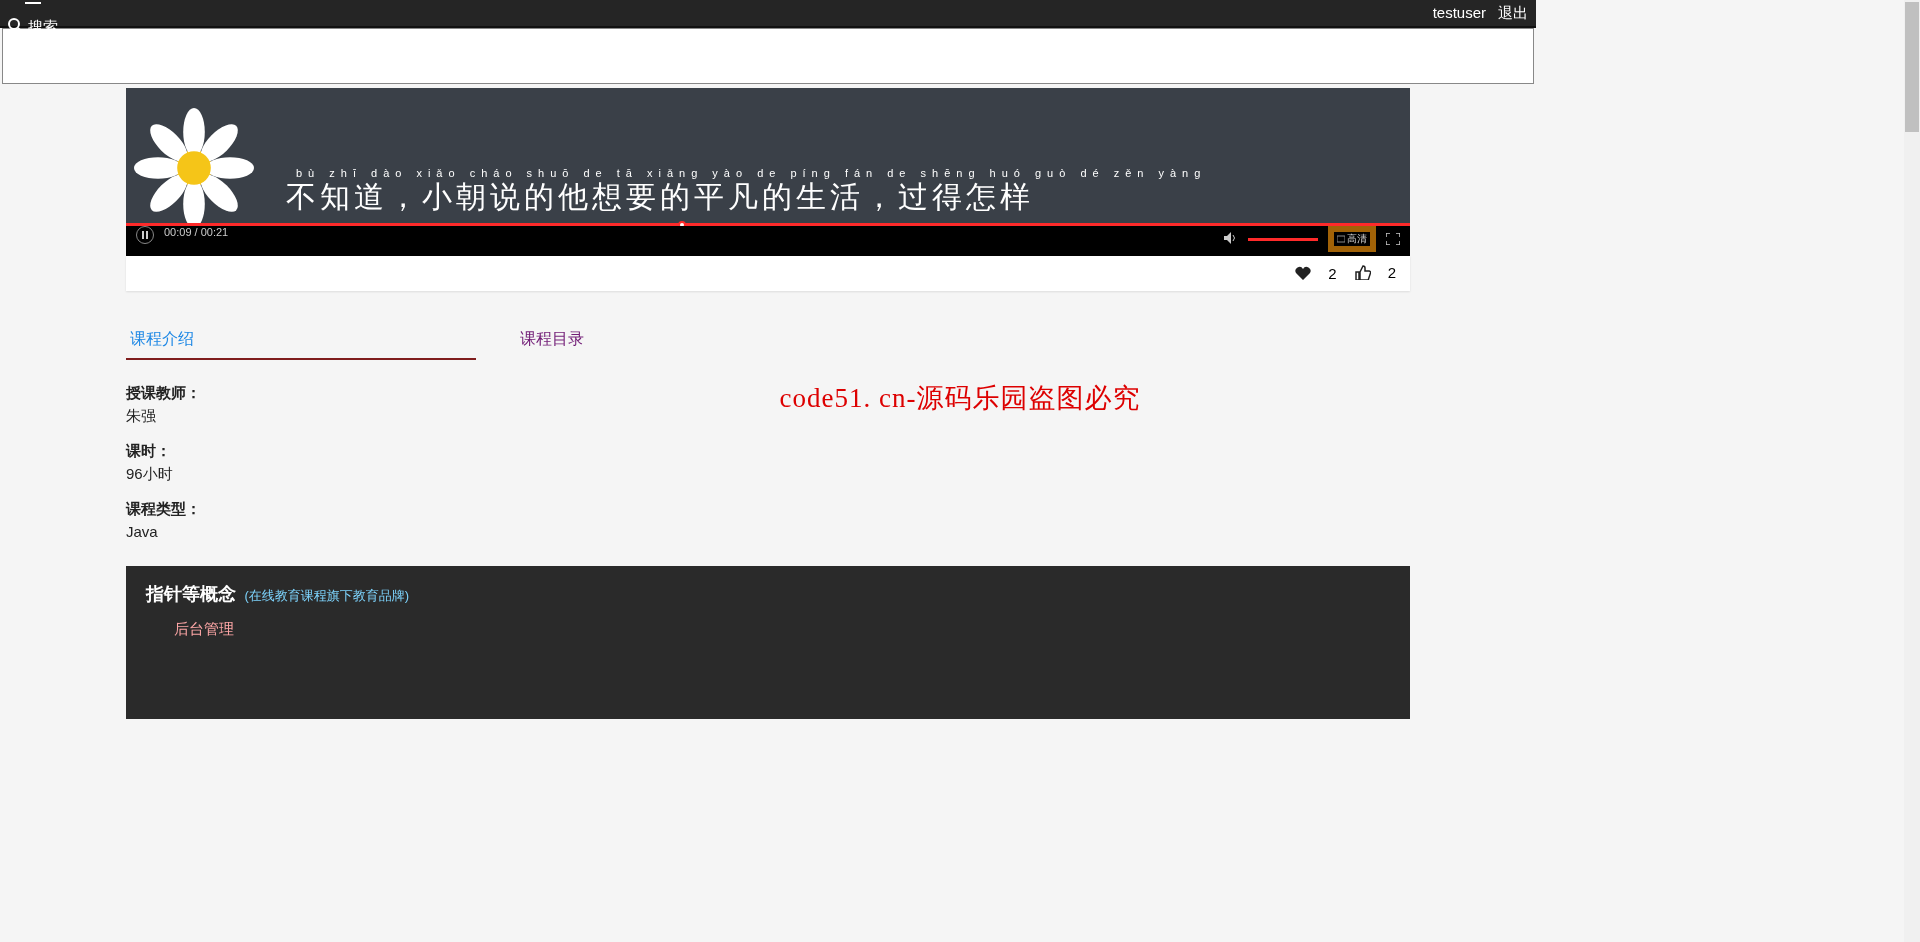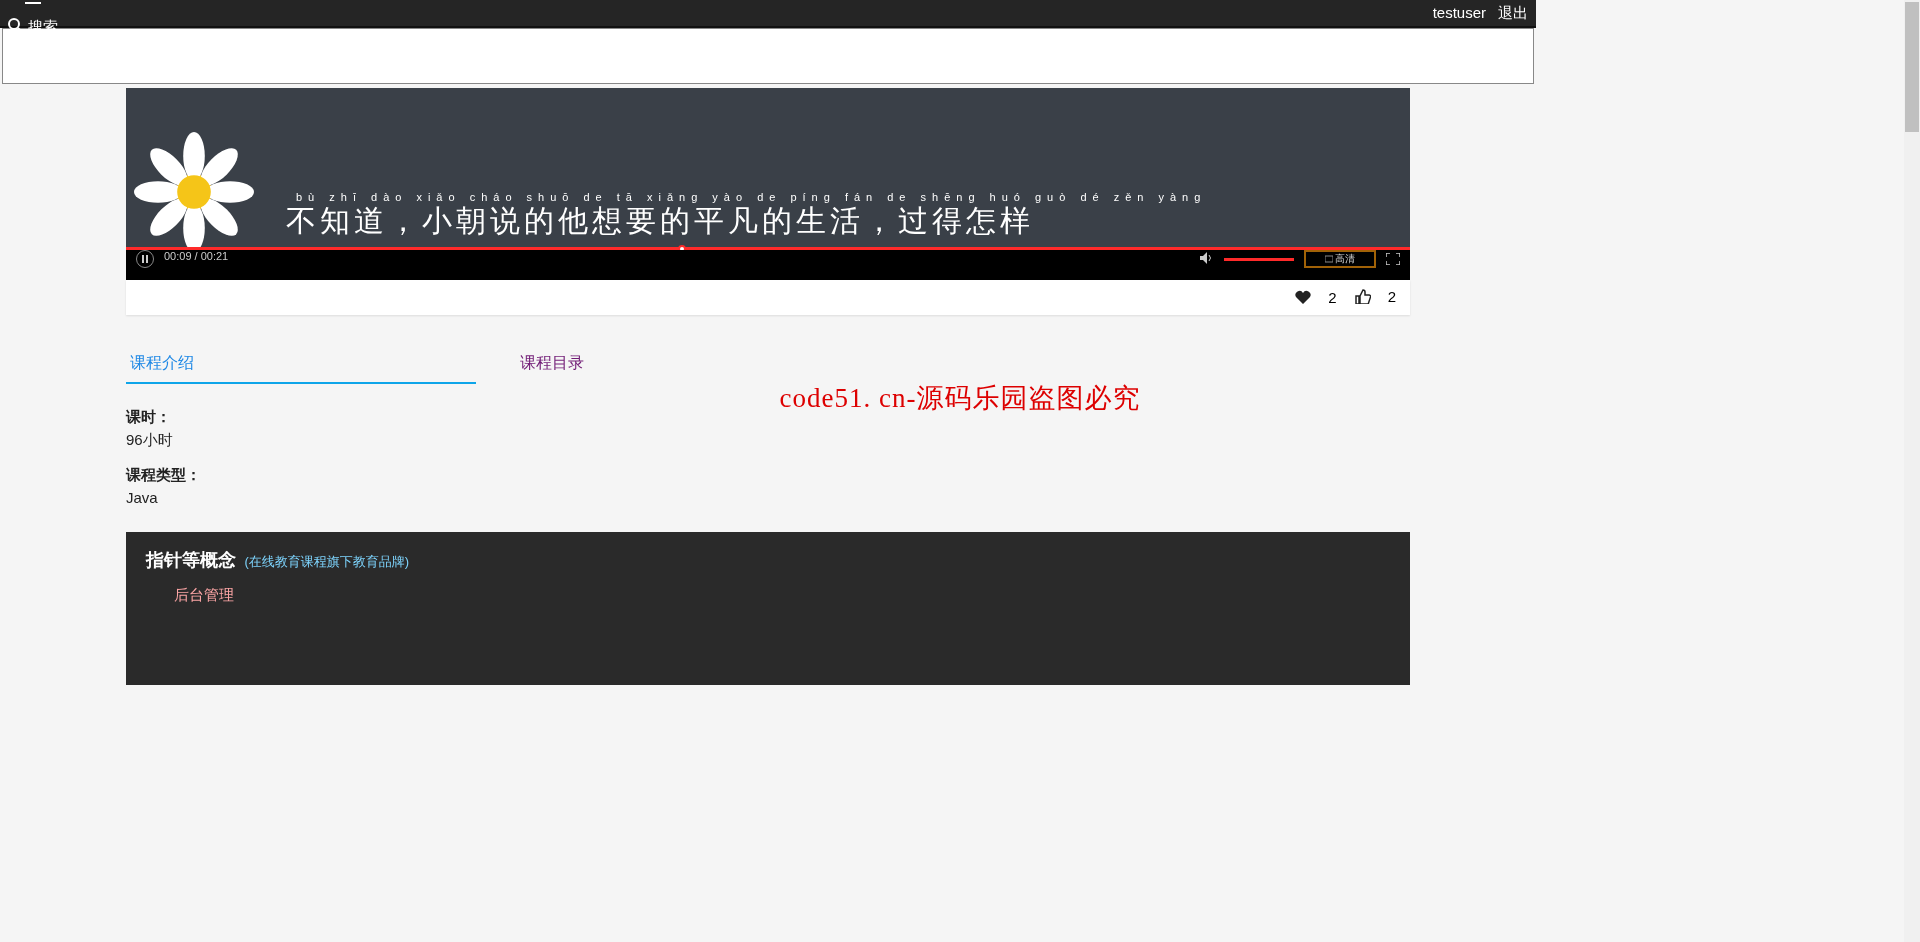--- a/index.html
+++ b/index.html
@@ -8,39 +8,39 @@
 .topbar { background: #252525; height: 28px; display: flex; align-items: center; padding: 0 8px; color: #fff; border-bottom: 2px solid #111; }
 .topbar-left { display: flex; align-items: center; gap: 10px; flex-direction: column; }
 .topbar-right { margin-left: auto; display: flex; align-items: flex-start; gap: 12px; font-size: 15px; }
 .menu-icon { display:inline-block; }
 .search-icon { display:inline-block; }
 .search-label { font-size: 15px; margin-left: 2px; }
 
 .banner { background: #fff; height: 56px; border: 1px solid #888; margin: 0 2px 4px 2px; }
 
 .video-wrap { width: 1284px; margin: 0 auto; }
-.video { position: relative; height: 192px; background: #3a4048; overflow: hidden; }
+.video { position: relative; height: 168px; background: #3a4048; overflow: hidden; }
 .video-lyrics { position: absolute; bottom: 38px; left: 0; right: 0; text-align: left; color: #fff; font-family: KaiTi, serif; font-size: 30px; letter-spacing: 4px; padding-left: 160px; white-space: nowrap; }
 .pinyin { display:block; font-size:11px; letter-spacing:6px; font-family: Arial; margin-bottom:-2px; padding-left:10px;}
 .flower { position: absolute; left: 8px; bottom: 28px; width: 120px; height: 120px; }
 .progress { position:absolute; bottom: 30px; left:0; right:0; height:3px; background:#ff2a2a; }
 .progress-dot { position:absolute; bottom:27px; left:43%; width:8px; height:8px; background:#fff; border:2px solid #ff2a2a; border-radius:50%; }
 .ctrlbar { position:absolute; bottom:0; left:0; right:0; height:30px; background:#000000; display:flex; align-items:flex-start; color:#ccc; font-size:11px; padding:0 10px; gap:10px;}
 .pause-btn { border:1px solid #888; border-radius:50%; width:18px; height:18px; display:flex; align-items:center; justify-content:center; }
 .ctrl-right { margin-left:auto; display:flex; align-items:center; gap:10px; }
 .vol { width:70px; height:3px; background:#ff2a2a; }
-.hd { border:2px solid #a16207; padding:0 19px; font-size:10px; display:flex; align-items:center; gap:2px;}
+.hd { border:6px solid #a16207; padding:0 3px; font-size:10px; display:flex; align-items:center; gap:2px;}
 .fs-icon svg{display:block}
 
 .stats-bar { background:#fff; width:1284px; margin:0 auto 8px auto; padding:8px 14px; text-align:right; box-shadow:0 1px 2px rgba(0,0,0,.1); font-size:15px;}
 .stats-bar span { display:inline-flex; align-items:center; gap:3px; margin-left:14px;}
 
 .tabs { width:1284px; margin:30px auto 0 auto; display:flex; }
 .tab { width:350px; padding:8px 4px; font-size:16px; cursor:pointer; }
-.tab.active { color:#1e88e5; border-bottom:2px solid #0ea5e9; }
+.tab.active { color:#1e88e5; border-bottom:2px solid #7f1d1d; }
 .tab.inactive { color:#701a75; margin-left:40px;}
 
 .content { width:1284px; margin:24px auto 0 auto; font-size:15px; color:#222; }
 .field { margin-bottom:16px; }
 .field-label { font-weight:bold; }
 .field-value { margin-top:4px; }
 .desc { margin-top:8px; line-height:1.6; }
 
 .watermark { position:absolute; left:50%; transform:translateX(-50%); top:380px; color:#d00; font-size:27px; font-family: SimSun, serif; letter-spacing:1px; pointer-events:none; }
 
@@ -156,20 +156,24 @@
   </span>
 </div>
 
 <div class="tabs">
   <div class="tab active">课程介绍</div>
   <div class="tab inactive">课程目录</div>
 </div>
 
 <div class="content">
   <div class="field">
+    <div class="field-label">授课教师：</div>
+    <div class="field-value">朱强</div>
+  </div>
+  <div class="field">
     <div class="field-label">课时：</div>
     <div class="field-value">96小时</div>
   </div>
   <div class="field">
     <div class="field-label">课程类型：</div>
     <div class="field-value">Java</div>
   </div>
 </div>
 
 <div class="watermark">code51. cn-源码乐园盗图必究</div>

